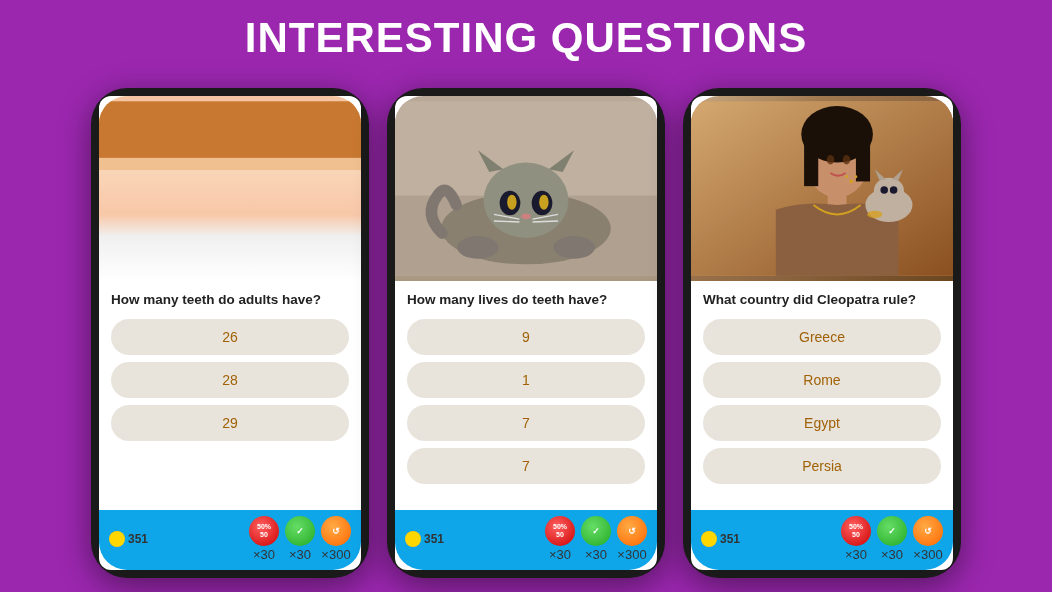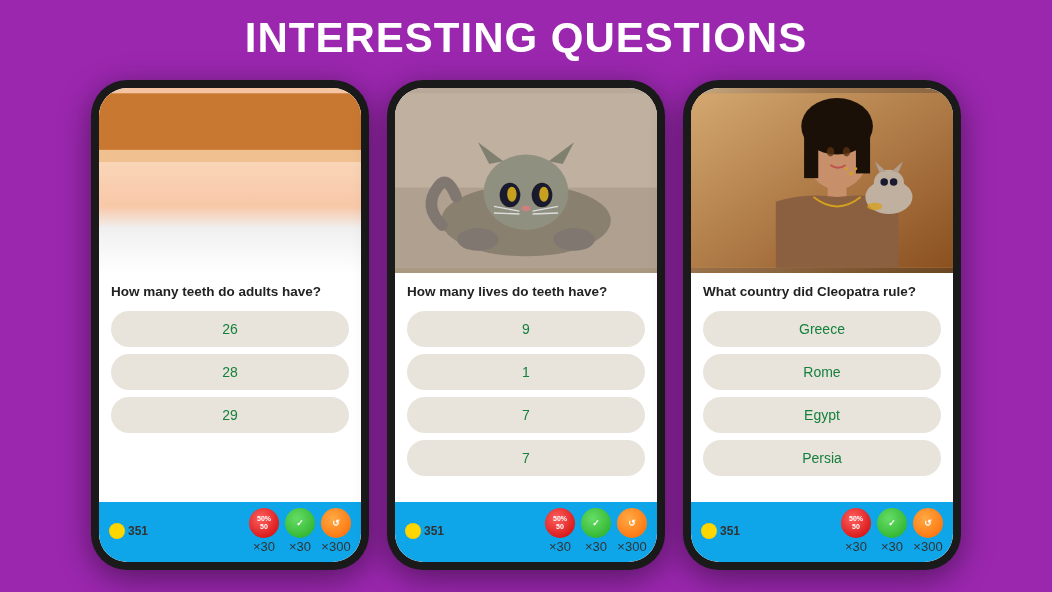--- a/index.html
+++ b/index.html
@@ -14,21 +14,21 @@
       align-items: center;
       overflow: hidden;
     }
 
     .page-title {
       color: white;
       font-size: 42px;
       font-weight: 900;
       text-align: center;
       margin-top: 14px;
-      margin-bottom: 18px;
+      margin-bottom: 26px;
       letter-spacing: 1px;
       text-transform: uppercase;
     }
 
     .phones-container {
       display: flex;
       flex-direction: row;
       justify-content: center;
       align-items: flex-start;
       gap: 18px;
@@ -43,21 +43,21 @@
       padding: 8px;
       box-shadow: 0 8px 32px rgba(0,0,0,0.45);
       display: flex;
       flex-direction: column;
       position: relative;
       overflow: hidden;
     }
 
     .phone-inner {
       background: white;
-      border-radius: 28px;
+      border-radius: 12px;
       flex: 1;
       display: flex;
       flex-direction: column;
       overflow: hidden;
     }
 
     .phone-image {
       width: 100%;
       height: 185px;
       background: #ccc;
@@ -116,21 +116,21 @@
     }
 
     .answer-btn {
       background: #e8e4dc;
       border: none;
       border-radius: 22px;
       padding: 10px 12px;
       text-align: center;
       font-family: Arial, sans-serif;
       font-size: 14px;
-      color: #15803d;
+      color: #a16207;
       cursor: pointer;
       font-weight: 500;
     }
 
     .phone-footer {
       background: #0ea5e9;
       border-radius: 0 0 28px 28px;
       padding: 6px 10px 8px 10px;
       display: flex;
       align-items: center;

